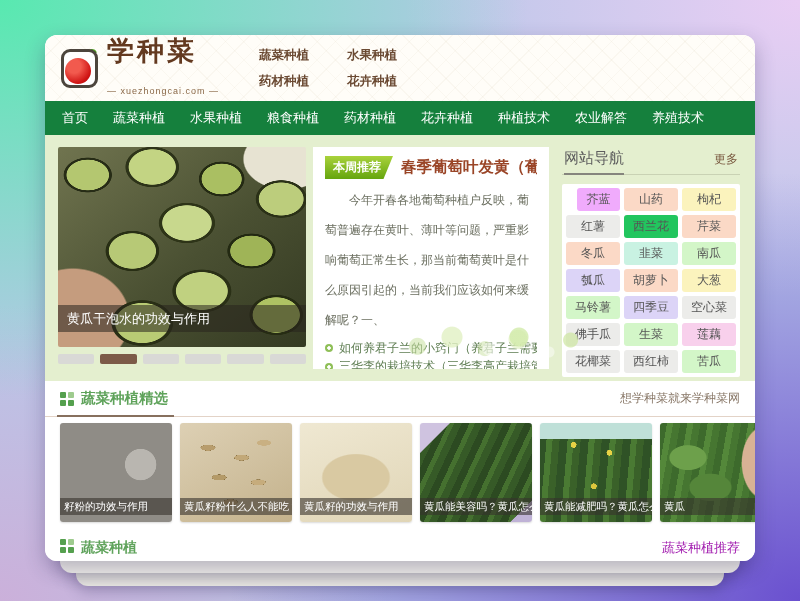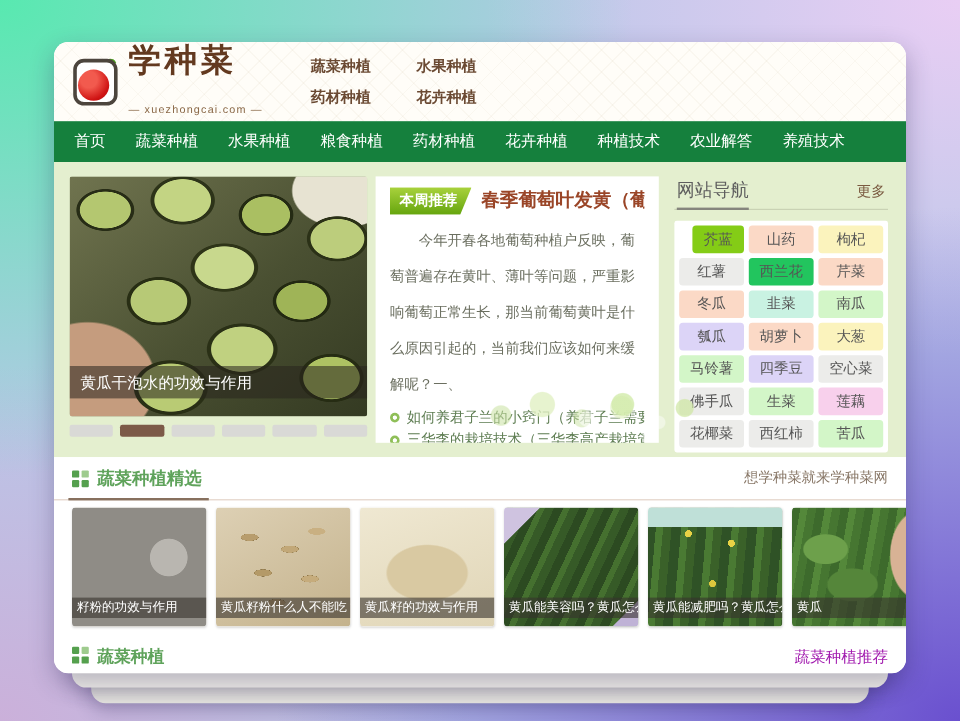--- a/index.html
+++ b/index.html
@@ -256,21 +256,21 @@
 
         </ul>
       </div>
 
       <div class="sidebar">
         <div class="side-head">
           <span class="side-title">网站导航</span>
           <a class="side-more">更多</a>
         </div>
         <div class="tag-grid">
-          <span class="tag" style="background: #84cc16; margin-left: 11px;">芥蓝</span>
+          <span class="tag" style="background: #f0abfc; margin-left: 11px;">芥蓝</span>
           <span class="tag" style="background: rgb(251, 217, 198);">山药</span>
           <span class="tag" style="background: rgb(251, 243, 189);">枸杞</span>
           <span class="tag" style="background: rgb(236, 236, 234);">红薯</span>
           <span class="tag" style="background: #22c55e;">西兰花</span>
           <span class="tag" style="background: rgb(251, 217, 198);">芹菜</span>
           <span class="tag" style="background: rgb(251, 217, 198);">冬瓜</span>
           <span class="tag" style="background: rgb(201, 242, 226); text-align: center;">韭菜</span>
           <span class="tag" style="background: rgb(211, 246, 200);">南瓜</span>
           <span class="tag" style="background: rgb(220, 212, 247);">瓠瓜</span>
           <span class="tag" style="background: rgb(251, 217, 198);">胡萝卜</span>

